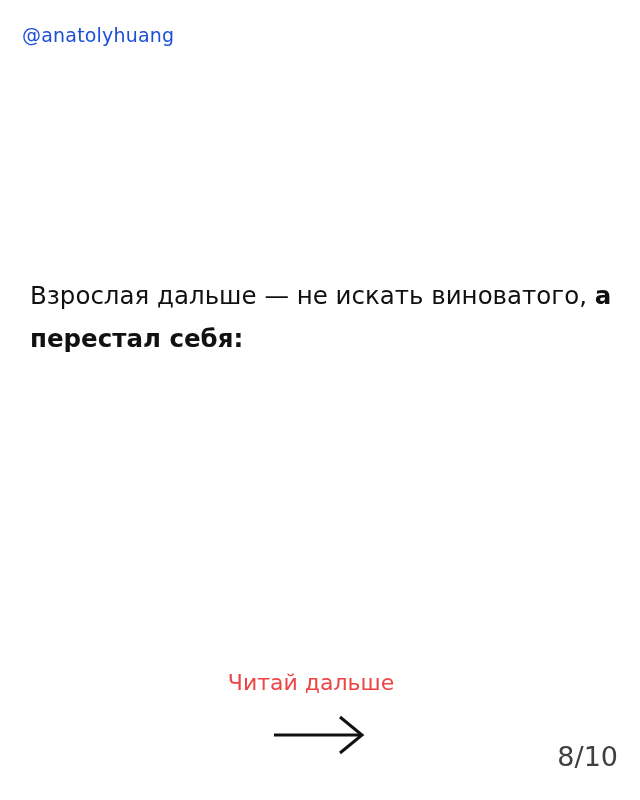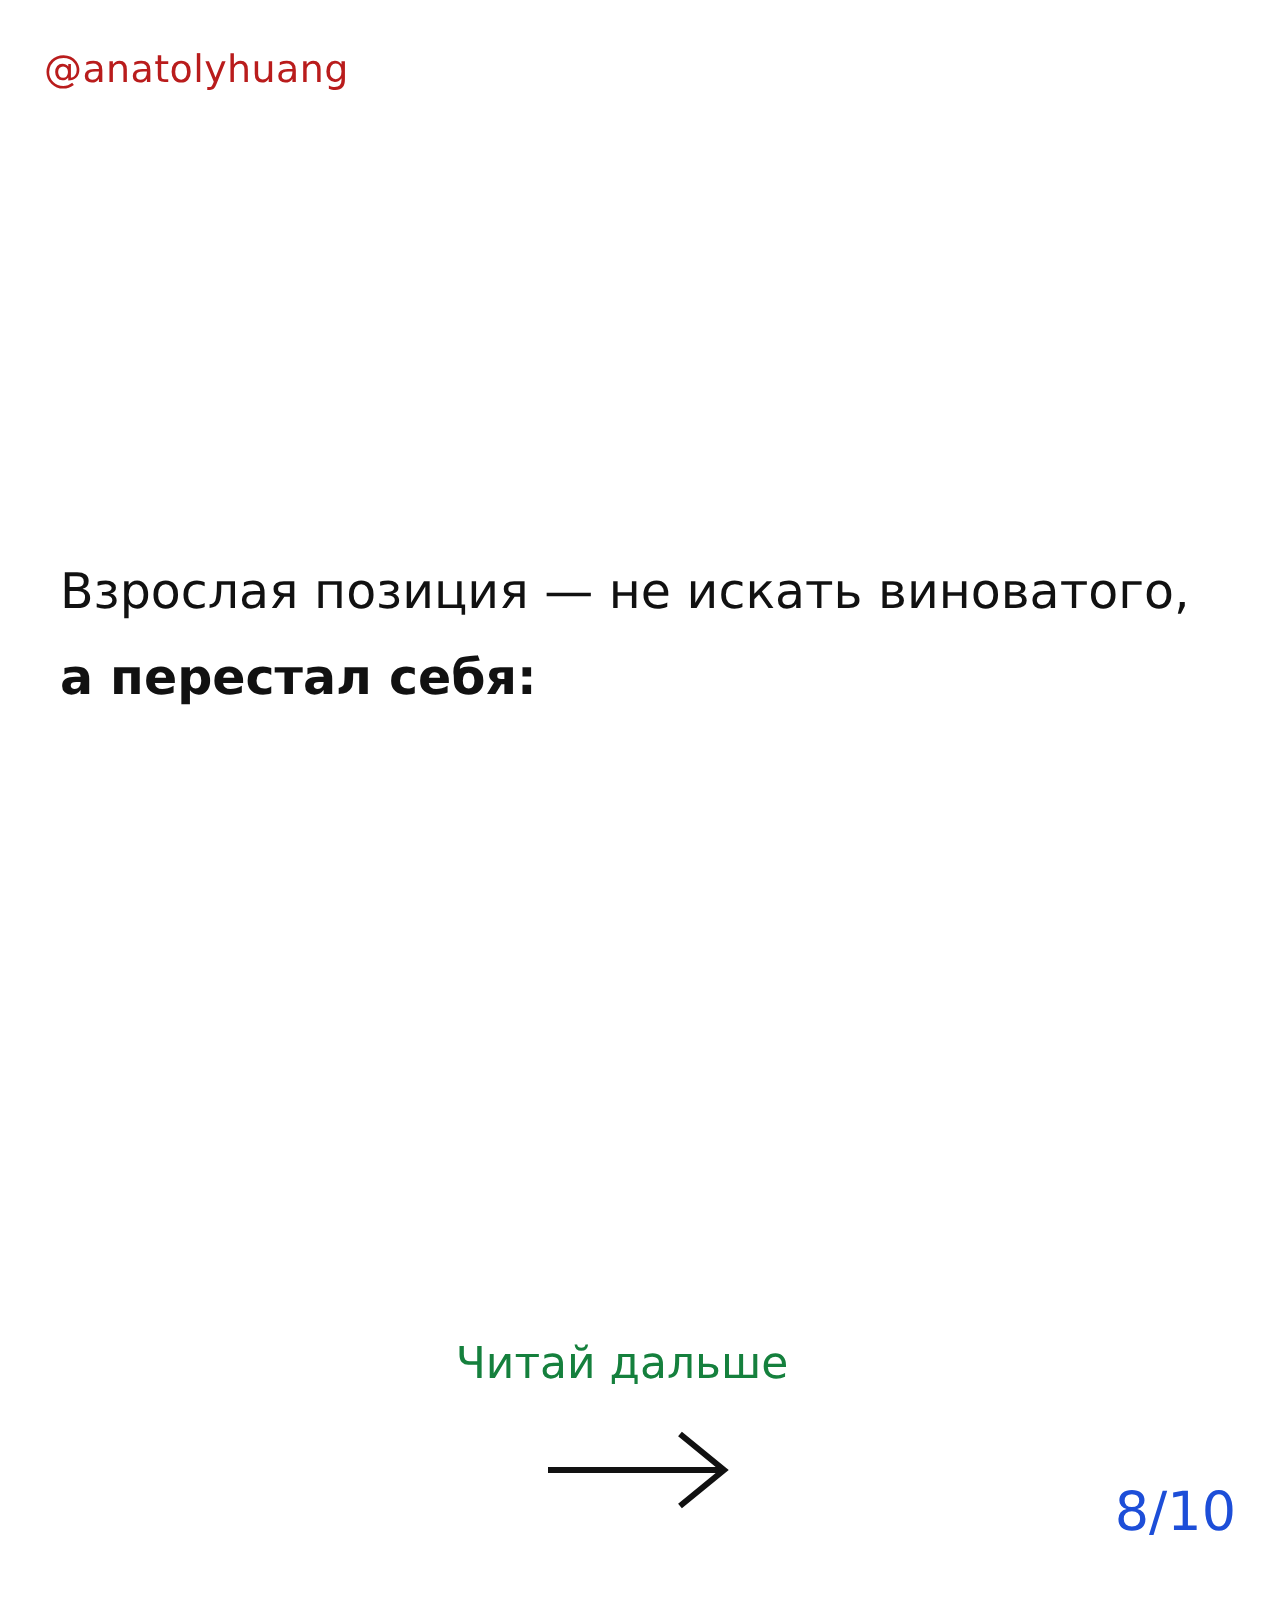--- a/index.html
+++ b/index.html
@@ -19,21 +19,21 @@
     position: relative;
     width: 640px;
     height: 800px;
     box-sizing: border-box;
   }
   .handle {
     position: absolute;
     left: 22px;
     top: 24px;
     font-size: 19px;
-    color: #b91c1c;
+    color: #1d4ed8;
     letter-spacing: 0.2px;
     font-family: "DejaVu Sans", sans-serif;
   }
   .body-text {
     position: absolute;
     left: 30px;
     top: 188px;
     width: 585px;
     font-size: 24.5px;
     line-height: 43px;
@@ -48,50 +48,50 @@
   .body-text b {
     font-weight: 700;
   }
   .cta {
     position: absolute;
     left: 0;
     top: 670px;
     width: 640px;
     text-align: center;
     font-size: 22px;
-    color: #15803d;
+    color: #ef4444;
   }
   .cta-inner {
     display: inline-block;
     margin-left: -18px;
   }
   .arrow {
     position: absolute;
     left: 272px;
     top: 712px;
     width: 95px;
     height: 46px;
   }
   .pager {
     position: absolute;
     right: 22px;
     bottom: 28px;
     font-size: 27px;
-    color: #1d4ed8;
+    color: #404040;
   }
 </style>
 </head>
 <body>
 
 <div class="slide">
 
   <div class="handle">@anatolyhuang</div>
 
   <div class="body-text">
-    <div class="para"><span>Взрослая позиция — не искать виноватого, </span><b>а перестал себя:</b></div>
+    <div class="para"><span>Взрослая дальше — не искать виноватого, </span><b>а перестал себя:</b></div>
   </div>
 
   <div class="cta">
     <span class="cta-inner">Читай дальше</span>
   </div>
 
   <div class="arrow">
     <svg width="95" height="46" viewBox="0 0 95 46" xmlns="http://www.w3.org/2000/svg">
       <line x1="2" y1="23" x2="88" y2="23" stroke="#111111" stroke-width="3"></line>
       <polyline points="68,5 90,23 68,41" fill="none" stroke="#111111" stroke-width="3"></polyline>

